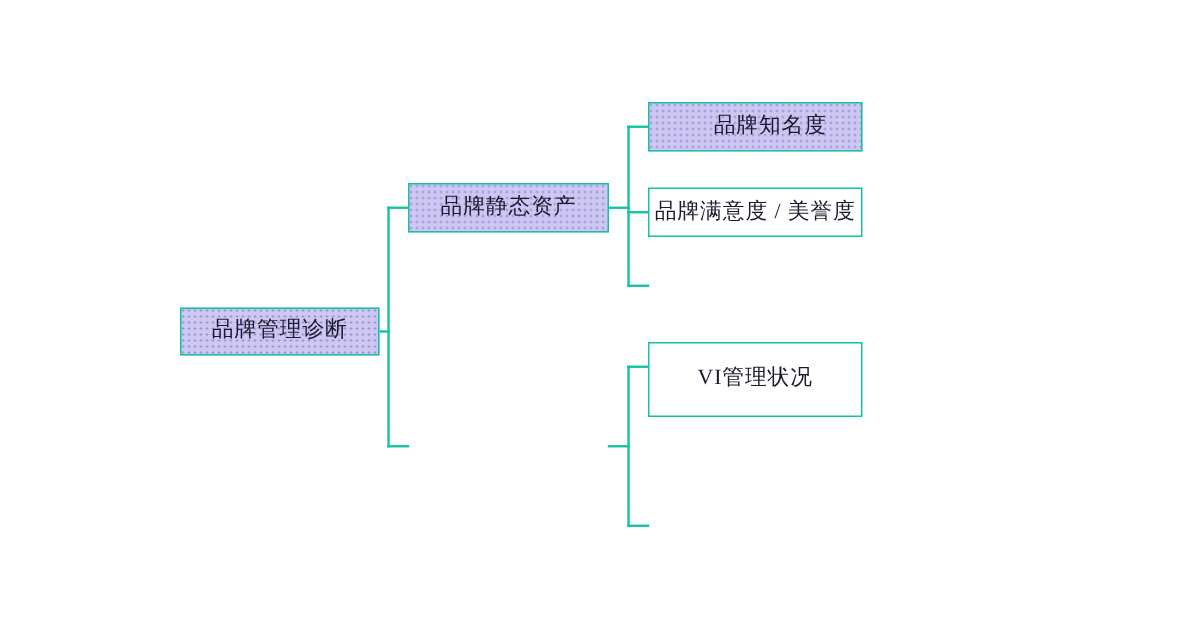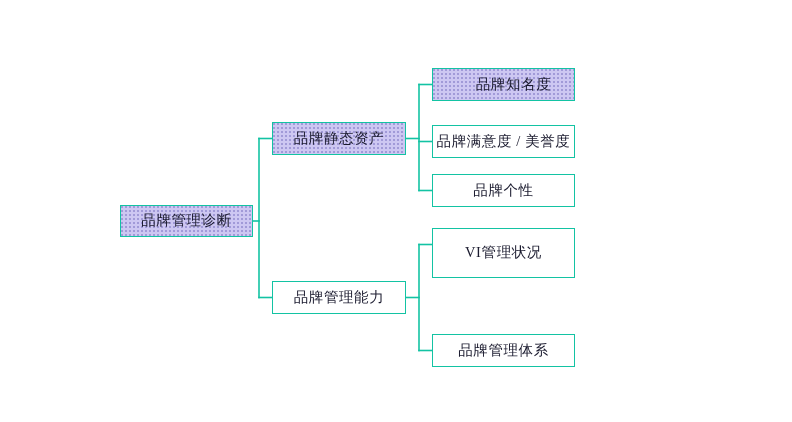--- a/index.html
+++ b/index.html
@@ -86,37 +86,28 @@
   </svg>
 
   <div class="node fill-lavender" style="left:120px; top:205px; width:133px; height:32px;">
     <span class="node-label">品牌管理诊断</span>
   </div>
 
   <div class="node fill-lavender" style="left:272px; top:122px; width:134px; height:33px;justify-content:center;">
     <span class="node-label">品牌静态资产</span>
   </div>
 
-  <div class="node fill-white" style="left:272px; top:281px; width:134px; height:33px;">
-    <span class="node-label">品牌管理能力</span>
-  </div>
 
   <div class="node fill-lavender" style="left:432px; top:68px; width:143px; height:33px;padding-left:20px;">
     <span class="node-label">品牌知名度</span>
   </div>
 
   <div class="node fill-white" style="left:432px; top:125px; width:143px; height:33px;">
     <span class="node-label">品牌满意度 / 美誉度</span>
   </div>
 
-  <div class="node fill-white" style="left:432px; top:174px; width:143px; height:33px;">
-    <span class="node-label">品牌个性</span>
-  </div>
 
   <div class="node fill-white" style="left:432px; top:228px; width:143px; height:50px;">
     <span class="node-label">VI管理状况</span>
   </div>
 
-  <div class="node fill-white" style="left:432px; top:334px; width:143px; height:33px;">
-    <span class="node-label">品牌管理体系</span>
-  </div>
 
 </div>
 
 </body></html>

